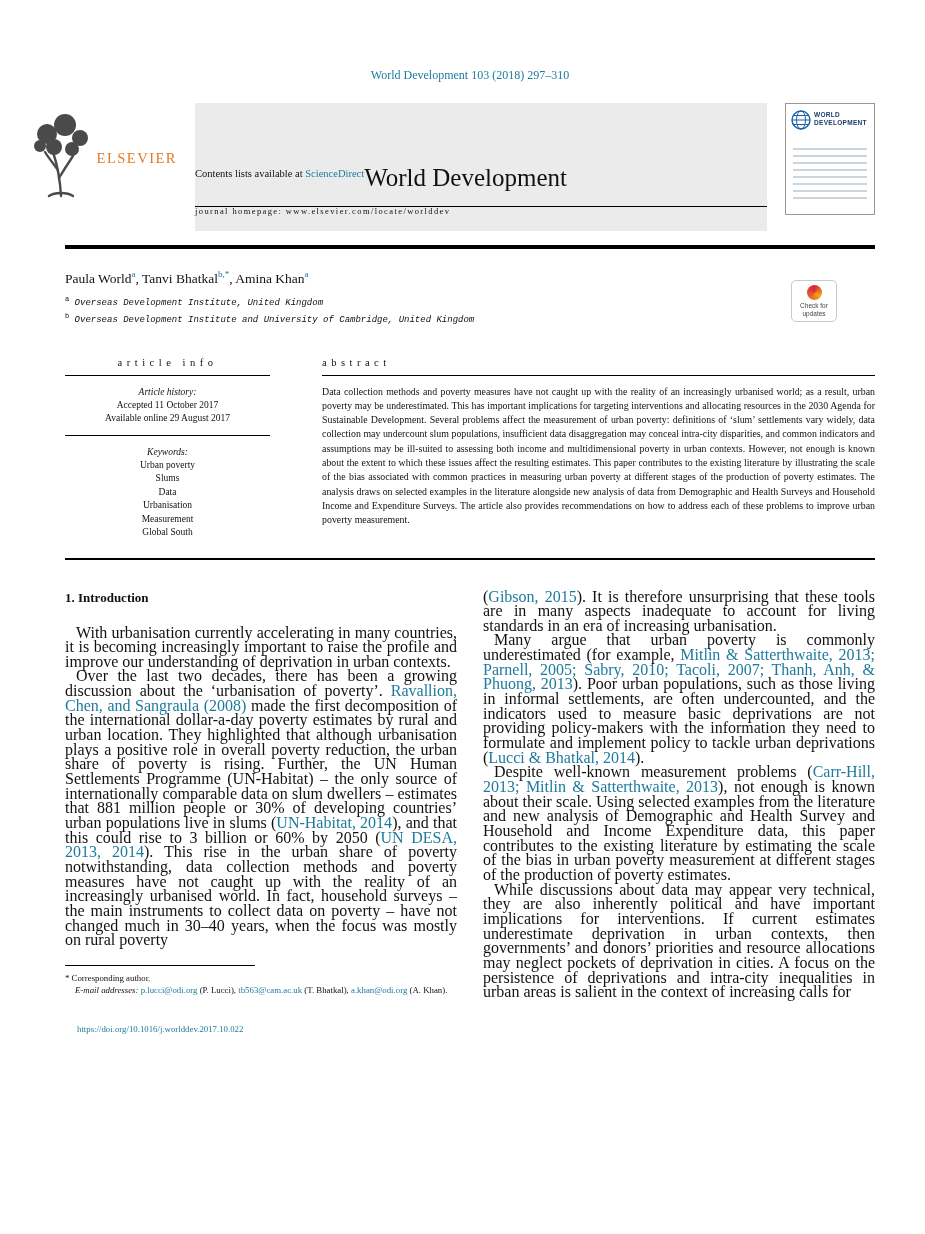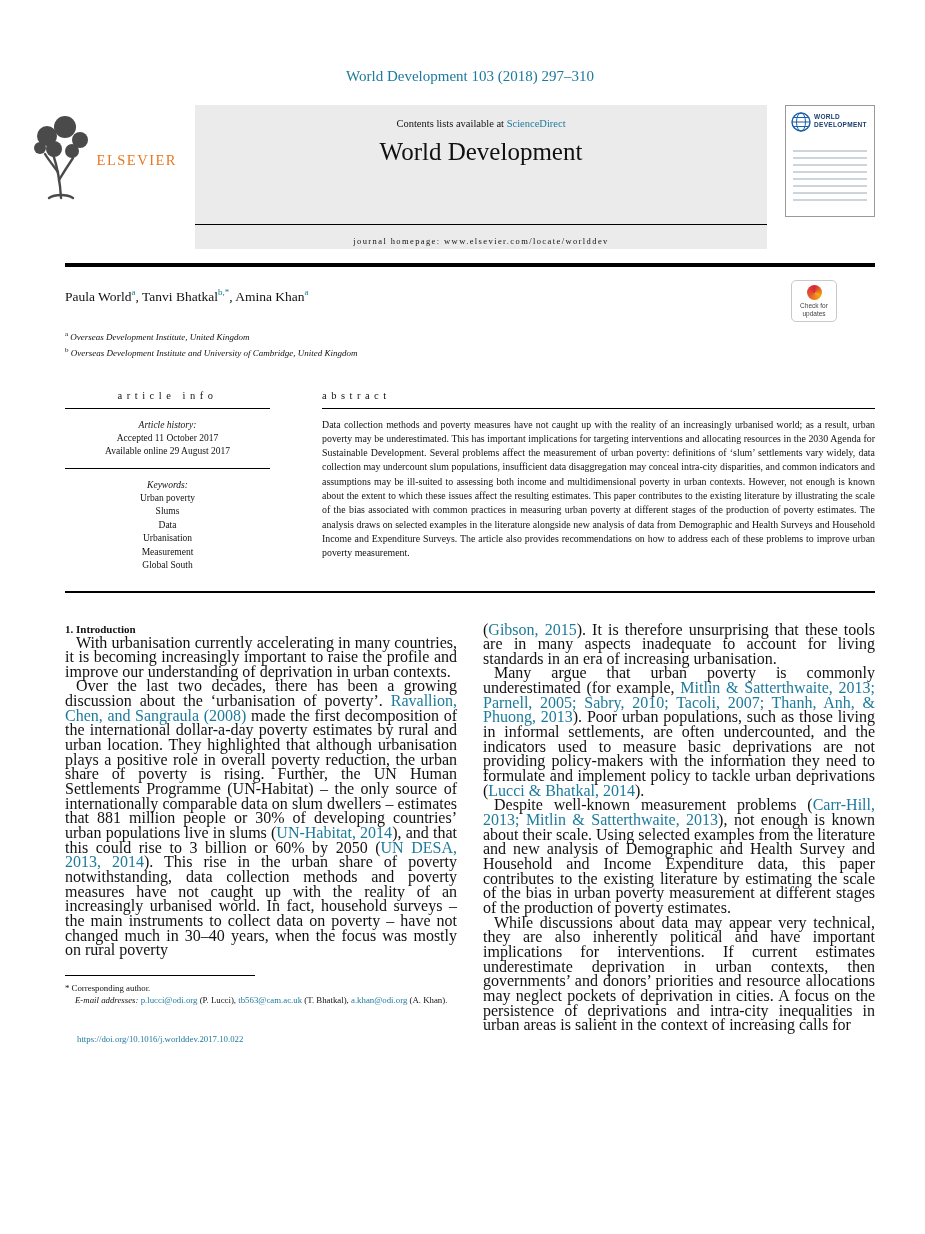--- a/index.html
+++ b/index.html
@@ -7,47 +7,47 @@
   .page {
     position:relative; width:925px; height:1234px; margin:0 auto;
     background:#fff; color:#111; overflow:hidden;
     font-family:"Liberation Serif","DejaVu Serif",serif;
   }
   .content { padding:0 50px 0 65px; }
   .tlink { color:var(--accent,#1d7a9c); }
   .it { font-style:italic; }
 
   
-  .top-citation { padding-top:68px; text-align:center; font-size:15px; color:var(--accent,#1d7a9c); }
+  .top-citation { padding-top:68px; text-align:center; font-size:12px; color:var(--accent,#1d7a9c); }
 
   
   .header-row { display:flex; margin-top:20px; align-items:flex-start; }
   .logo-block { width:112px; height:112px; display:flex; flex-direction:row; align-items:center; justify-content:flex-end; padding-bottom:2px; }
   .els-word { color:var(--orange,#e87722); font-size:14.5px; letter-spacing:1.5px; margin-top:1px; }
-  .banner { flex:1; background:#ebebeb; margin:0 18px; height:144px; position:relative;
-            display:flex; flex-direction:column; align-items:center; padding-top:13px; }
+  .banner { flex:1; background:#ebebeb; margin:0 18px; height:128px; position:relative;
+            display:flex; align-items:center; padding-top:13px; }
   .contents-line { font-size:10.5px; }
   .journal-title { font-size:25px; margin-top:9px; }
   .banner-rule { position:absolute; left:0; right:0; bottom:24px; height:1px; background:#000; }
-  .homepage-line { position:absolute; bottom:3px; font-size:8.5px; letter-spacing:1.4px; white-space:nowrap; }
+  .homepage-line { position:absolute; bottom:15px; font-size:8.5px; letter-spacing:1.4px; white-space:nowrap; }
   .cover { width:90px; height:112px; border:1px solid #999; background:#fff; position:relative; }
   .cover-title { position:absolute; top:7px; left:28px; right:3px; font-family:"Liberation Sans",sans-serif;
                  font-size:6.5px; font-weight:bold; color:#1a3d6e; line-height:7.5px; text-align:left; letter-spacing:.3px; }
   .globe { position:absolute; top:6px; left:5px; }
   .cover-lines { position:absolute; top:44px; left:7px; right:7px; }
   .cover-lines div { height:2px; background:#cdd5dc; margin-bottom:5px; }
 
   .rule-heavy { height:4px; background:#000; margin-top:14px; }
   .rule-mid   { height:2px; background:#000; margin-top:18px; }
 
   
   .article-title { font-size:21.5px; margin-top:40px; }
   .authors { font-size:13.5px; margin-top:20px; }
   .authors sup { font-size:9px; color:var(--accent,#1d7a9c); }
-  .affils { margin-top:23px; font-size:9px; font-style:italic; line-height:13px; }
+  .affils { margin-top:6px; font-size:9px; font-style:italic; line-height:13px;font-family:Liberation Mono, monospace; }
   .affils sup { font-size:7px; font-style:normal; }
 
   
   .badge { position:absolute; top:280px; right:88px; width:46px; height:42px; border:1px solid #c9c9c9;
            border-radius:5px; display:flex; flex-direction:column; align-items:center; justify-content:center; gap:2px; background:#fff; }
   .badge-icon { width:15px; height:15px; border-radius:50%;
                 background:conic-gradient(#d7263d,#f3a712,#e4572e,#d7263d); }
   .badge-text { font-family:"Liberation Sans",sans-serif; font-size:6.5px; line-height:7.5px; color:#444; text-align:center; }
 
   
@@ -58,21 +58,21 @@
   .hr1 { height:1px; background:#000; margin:7px 0 9px; }
   .hr2 { height:1px; background:#000; margin:9px 0; }
   .info-label { font-style:italic; font-size:9.5px; line-height:14px; }
   .info-item { font-size:9.5px; line-height:13.5px; }
   .abs-text { font-size:9.9px; line-height:14.3px; text-align:justify; }
   .abs-copy { font-size:9.3px; text-align:right; margin-top:11px; }
 
   
   .body-row { display:flex; gap:26px; margin-top:30px; }
   .bcol { width:392px; flex-shrink:0; }
-  .sec-title { font-size:11px; font-weight:bold; margin-bottom:1px; }
+  .sec-title { font-size:13px; font-weight:bold; margin-bottom:20px; }
   .para { font-size:16px; line-height:14.65px; text-align:justify; text-indent:11px; }
   .noindent { text-indent:0; }
 
   
   .footnote { margin-top:17px; }
   .fn-rule { width:190px; height:1px; background:#000; margin-bottom:6px; }
   .fn-text { font-size:8.8px; line-height:12.5px; }
   .doi-block { margin-top:26px; font-size:8.8px; line-height:13px;margin-left:12px; }
 </style>
 </head>

